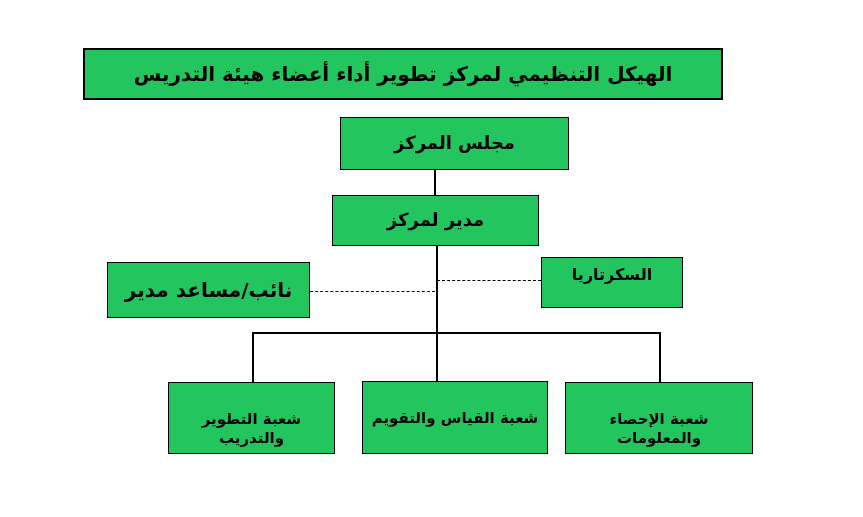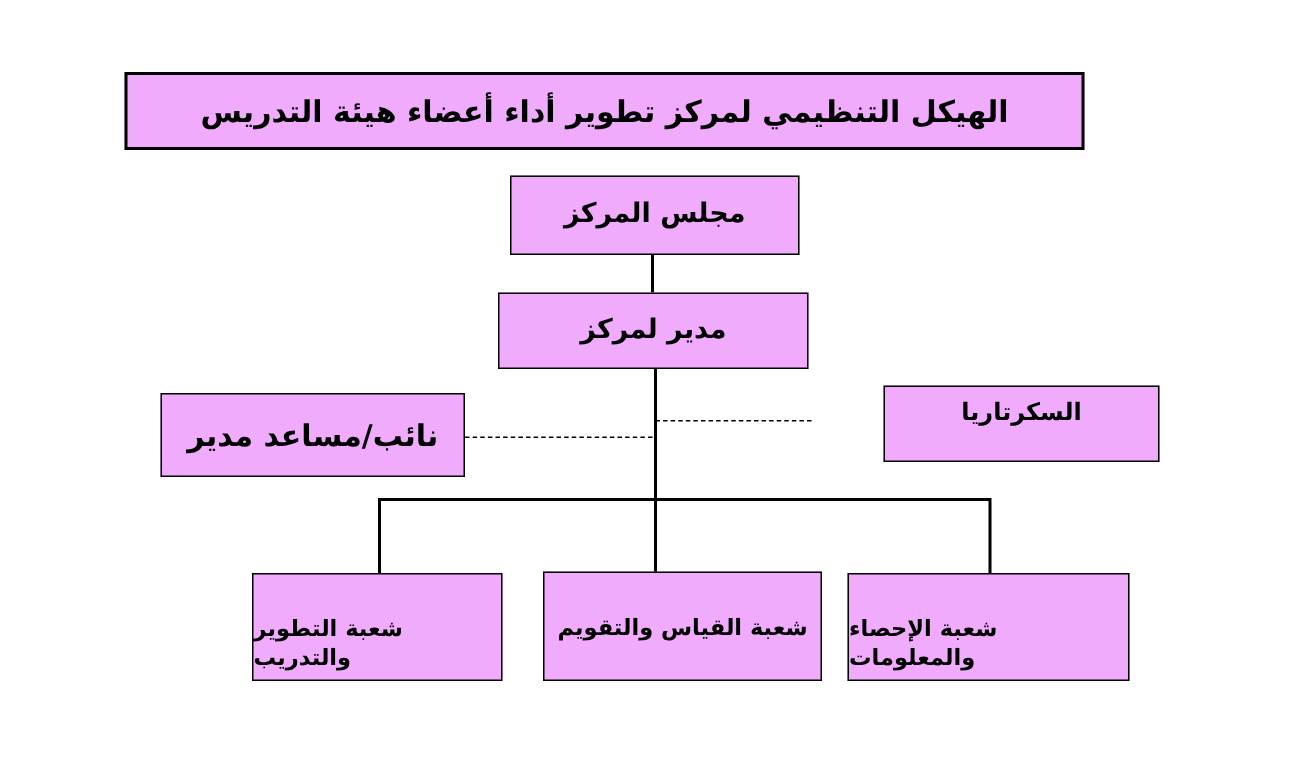--- a/index.html
+++ b/index.html
@@ -11,45 +11,44 @@
     position: relative;
     width: 863px;
     height: 517px;
     background: #ffffff;
     font-family: "DejaVu Sans", sans-serif;
     color: #000000;
     overflow: hidden;
   }
   .node {
     position: absolute;
-    background: #f0abfc;
+    background: #22c55e;
     border: 1.5px solid #000000;
     box-sizing: border-box;
     display: flex;
     justify-content: center;
     align-items: center;
-    text-align: left;
+    text-align: center;
     font-weight: bold;
     direction: rtl;
     line-height: 1.25;
   }
   .node.title-box {
     left: 83px; top: 48px; width: 640px; height: 52px;
     border-width: 2px;
     font-size: 20px;
   }
-  .node.council   { left: 340px; top: 117px; width: 193px; height: 53px; font-size: 18px; }
+  .node.council   { left: 340px; top: 117px; width: 229px; height: 53px; font-size: 18px; }
   .node.director  { left: 332px; top: 195px; width: 207px; height: 51px; font-size: 18px; }
   .node.deputy    { left: 107px; top: 262px; width: 203px; height: 56px; font-size: 20px; }
   .node.secretariat {
-    left: 541px; top: 257px; width: 184px; height: 51px;
+    left: 541px; top: 257px; width: 142px; height: 51px;
     font-size: 16px;
     align-items: flex-start;
     padding-top: 7px;
-    margin-left: 48px;
   }
   .node.division {
     top: 382px; height: 72px;
     font-size: 15px;
     align-items: flex-start;
     padding-top: 27px;
   }
   .node.div-development { left: 168px; width: 167px; }
   .node.div-measurement { left: 362px; top: 381px; width: 186px; height: 73px; }
   .node.div-statistics  { left: 565px; width: 188px; }

